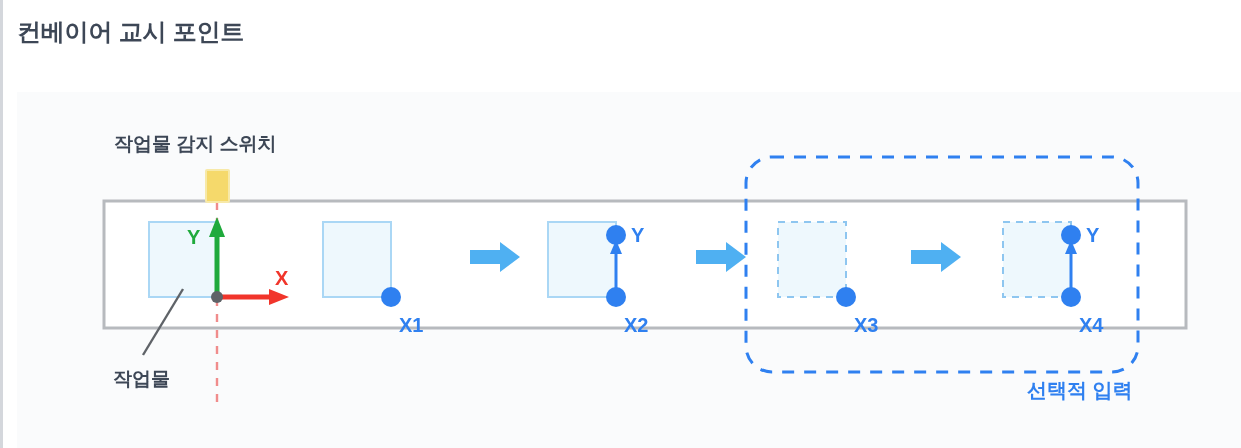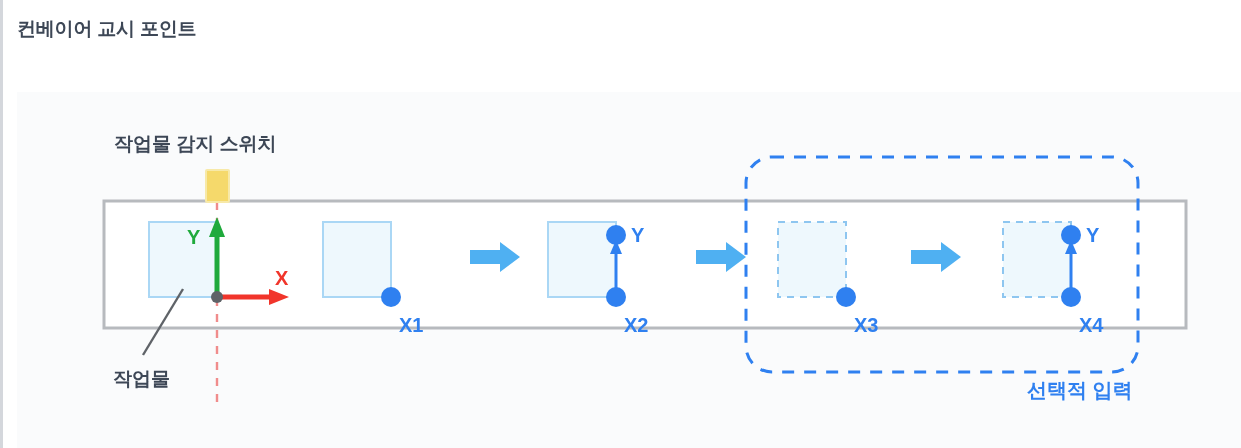--- a/index.html
+++ b/index.html
@@ -20,21 +20,21 @@
     width: 1241px;
     height: 448px;
     background: #ffffff;
     border-left: 3px solid #d4d7dc;
     box-sizing: border-box;
   }
   #page-title {
     position: absolute;
     left: 14px;
     top: 16px;
-    font-size: 19px;
+    font-size: 24px;
     font-weight: bold;
     color: #3d4756;
     letter-spacing: -0.2px;
     white-space: nowrap;
   }
   #diagram-panel {
     position: absolute;
     left: 14px;
     top: 92px;
     width: 1227px;

